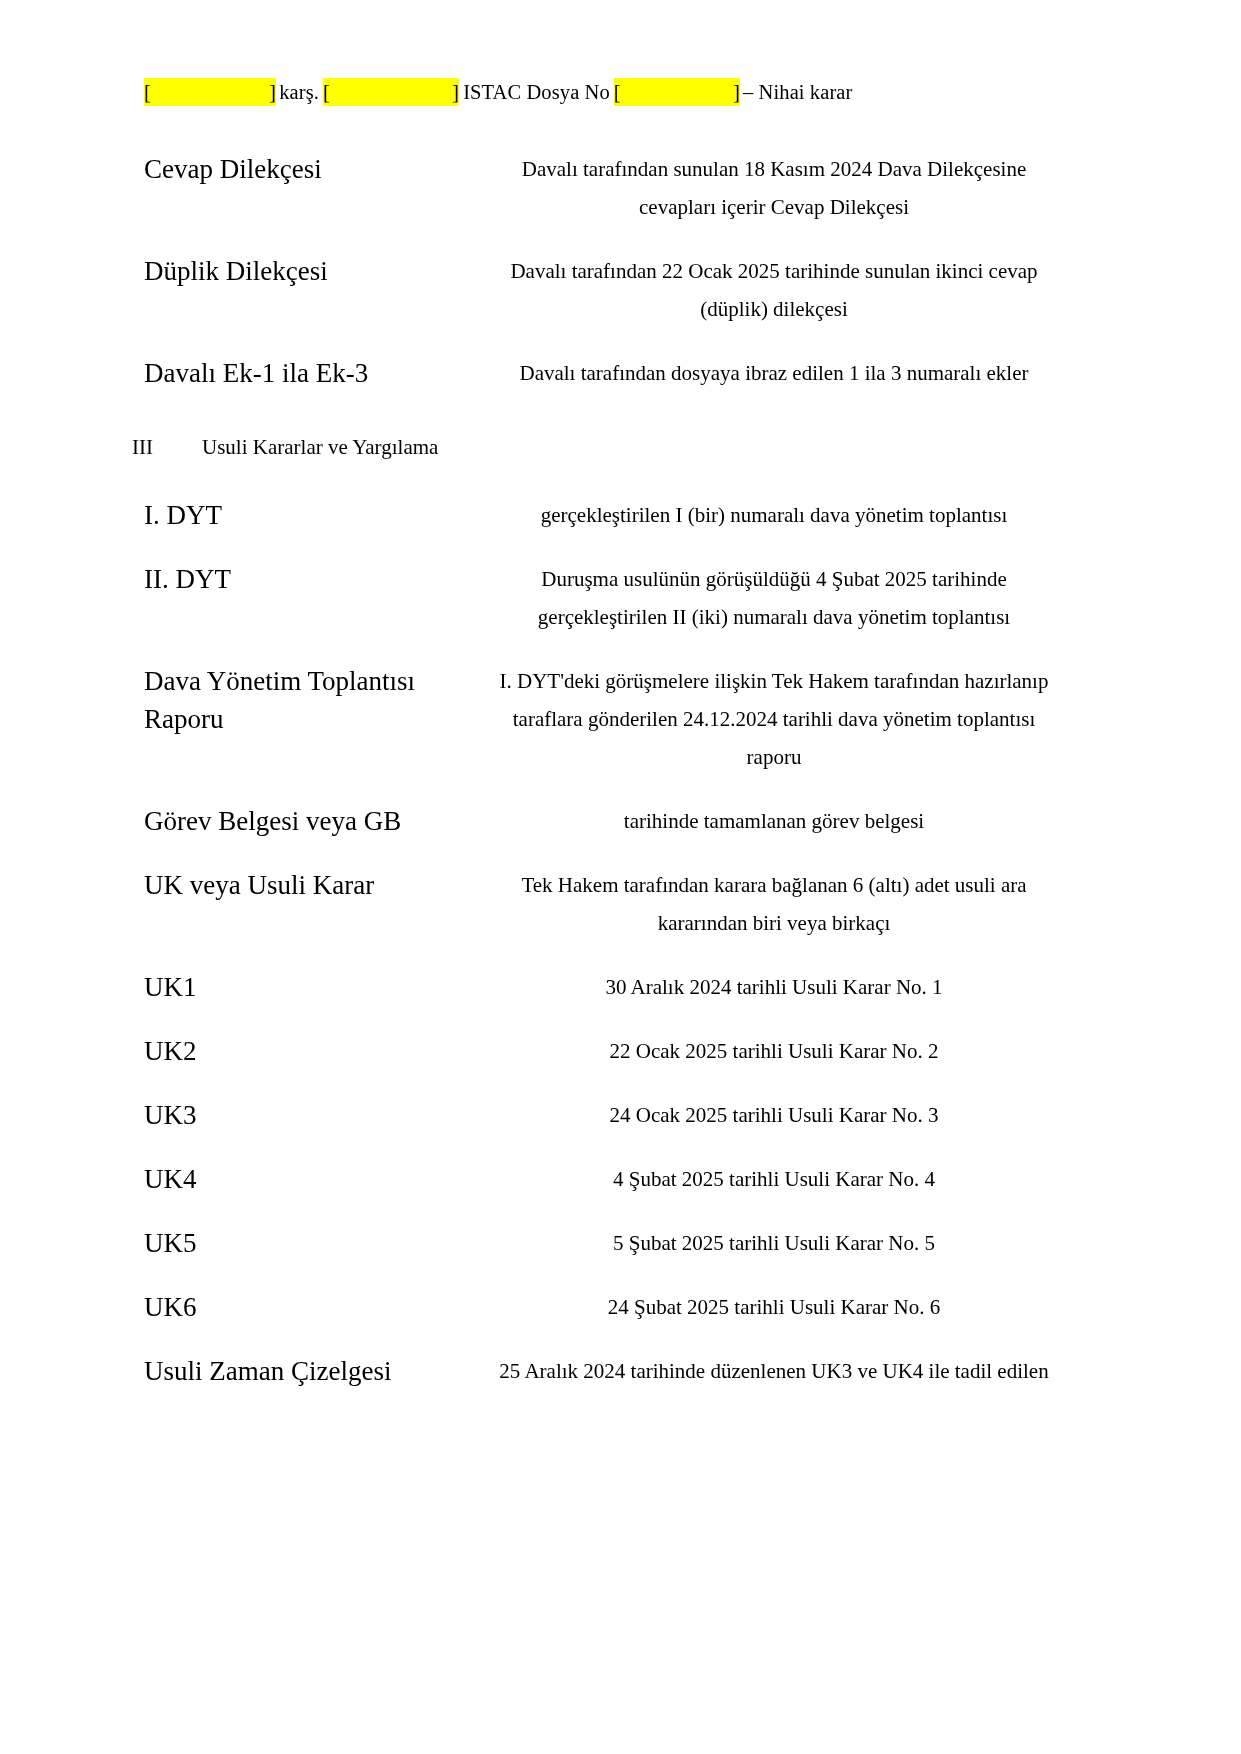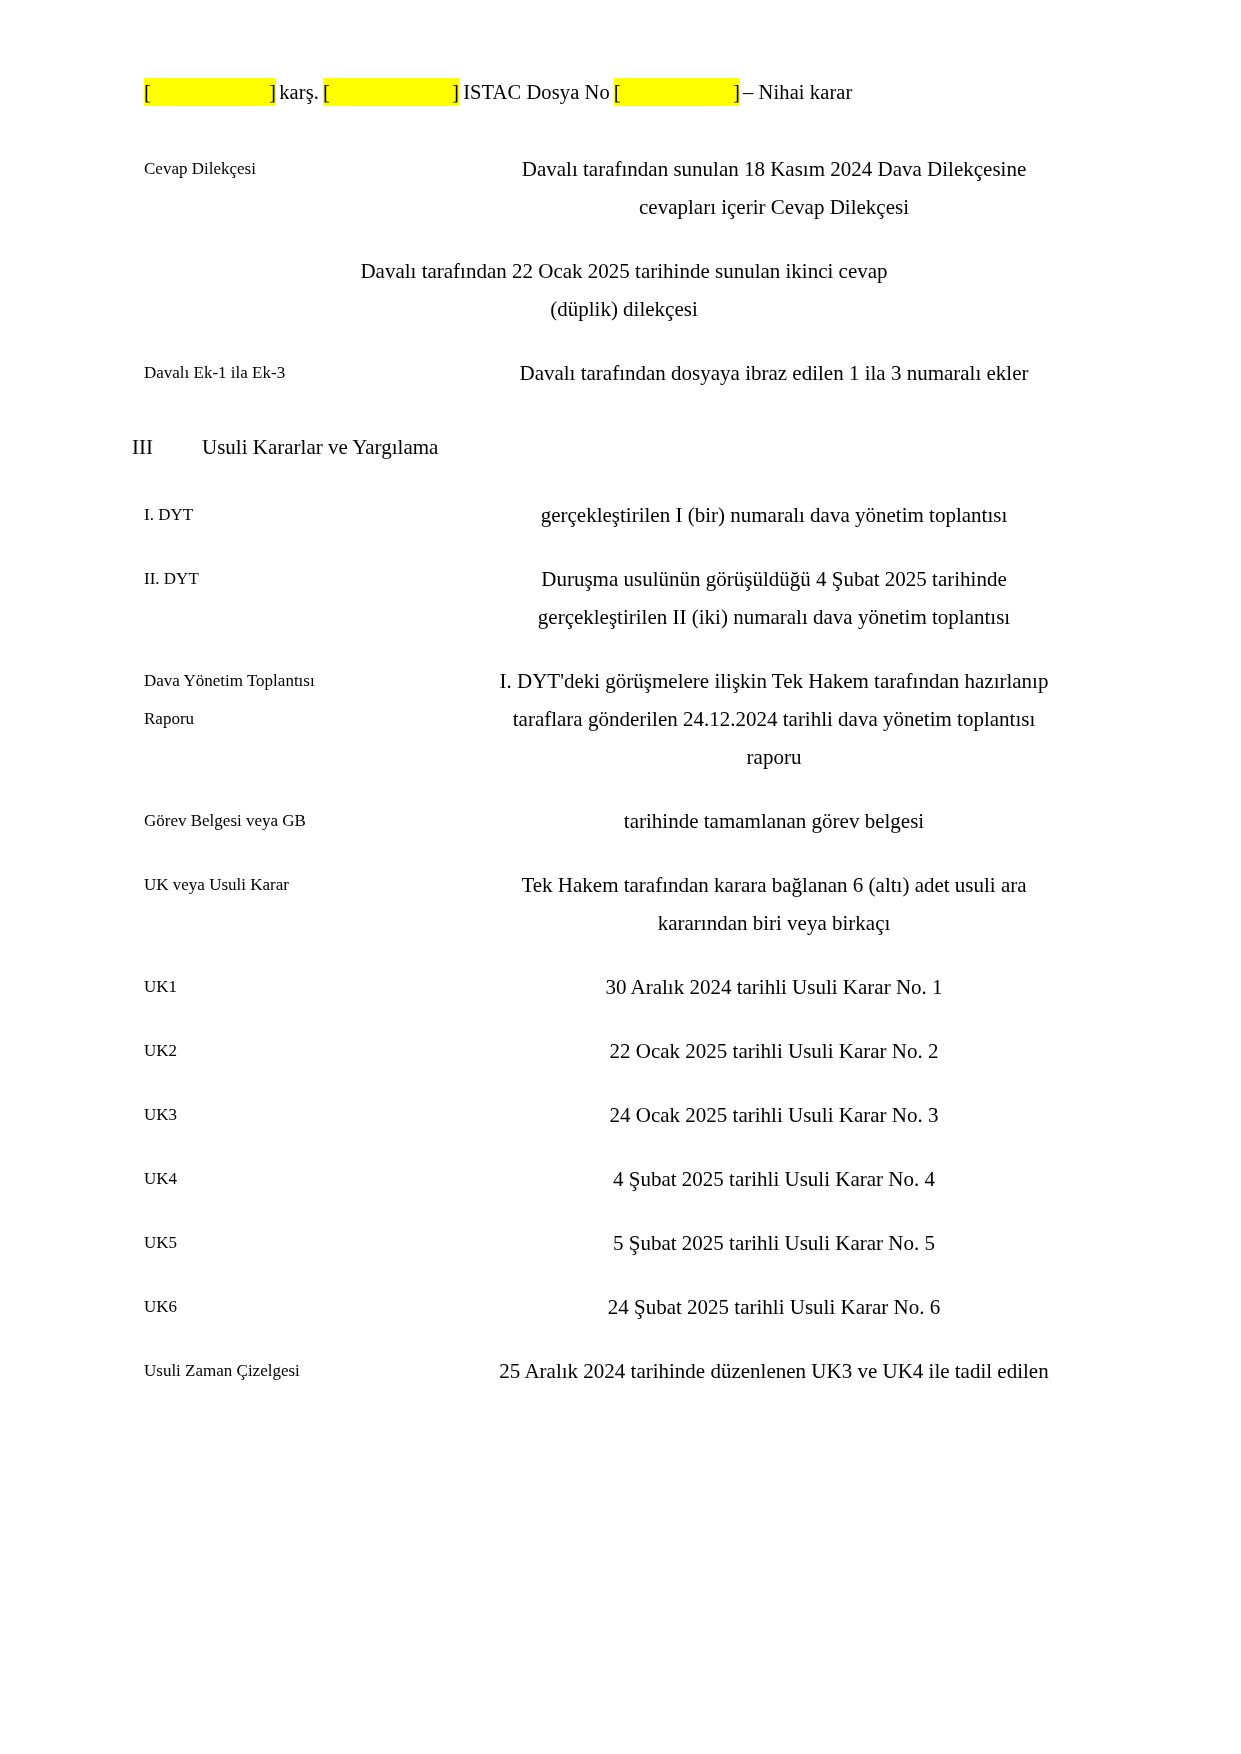--- a/index.html
+++ b/index.html
@@ -56,21 +56,21 @@
     width: 960px;
   }
   .defrow {
     display: flex;
     align-items: flex-start;
     margin-bottom: 26px;
   }
   .term {
     flex: 0 0 300px;
     width: 300px;
-    font-size: 17px;
+    font-size: 27px;
     line-height: 38px;
     padding-right: 10px;
     box-sizing: border-box;
   }
   .desc {
     flex: 1 1 auto;
     font-size: 21px;
     line-height: 38px;
     text-align: center;
   }
@@ -123,20 +123,23 @@
         <div class="term">
           <span class="term-line">Cevap Dilekçesi</span>
         </div>
         <div class="desc">
           <span class="desc-line">Davalı tarafından sunulan 18 Kasım 2024 Dava Dilekçesine</span>
           <span class="desc-line">cevapları içerir Cevap Dilekçesi</span>
         </div>
       </div>
 
       <div class="defrow">
+        <div class="term">
+          <span class="term-line">Düplik Dilekçesi</span>
+        </div>
         <div class="desc">
           <span class="desc-line">Davalı tarafından 22 Ocak 2025 tarihinde sunulan ikinci cevap</span>
           <span class="desc-line">(düplik) dilekçesi</span>
         </div>
       </div>
 
       <div class="defrow">
         <div class="term">
           <span class="term-line">Davalı Ek-1 ila Ek-3</span>
         </div>

